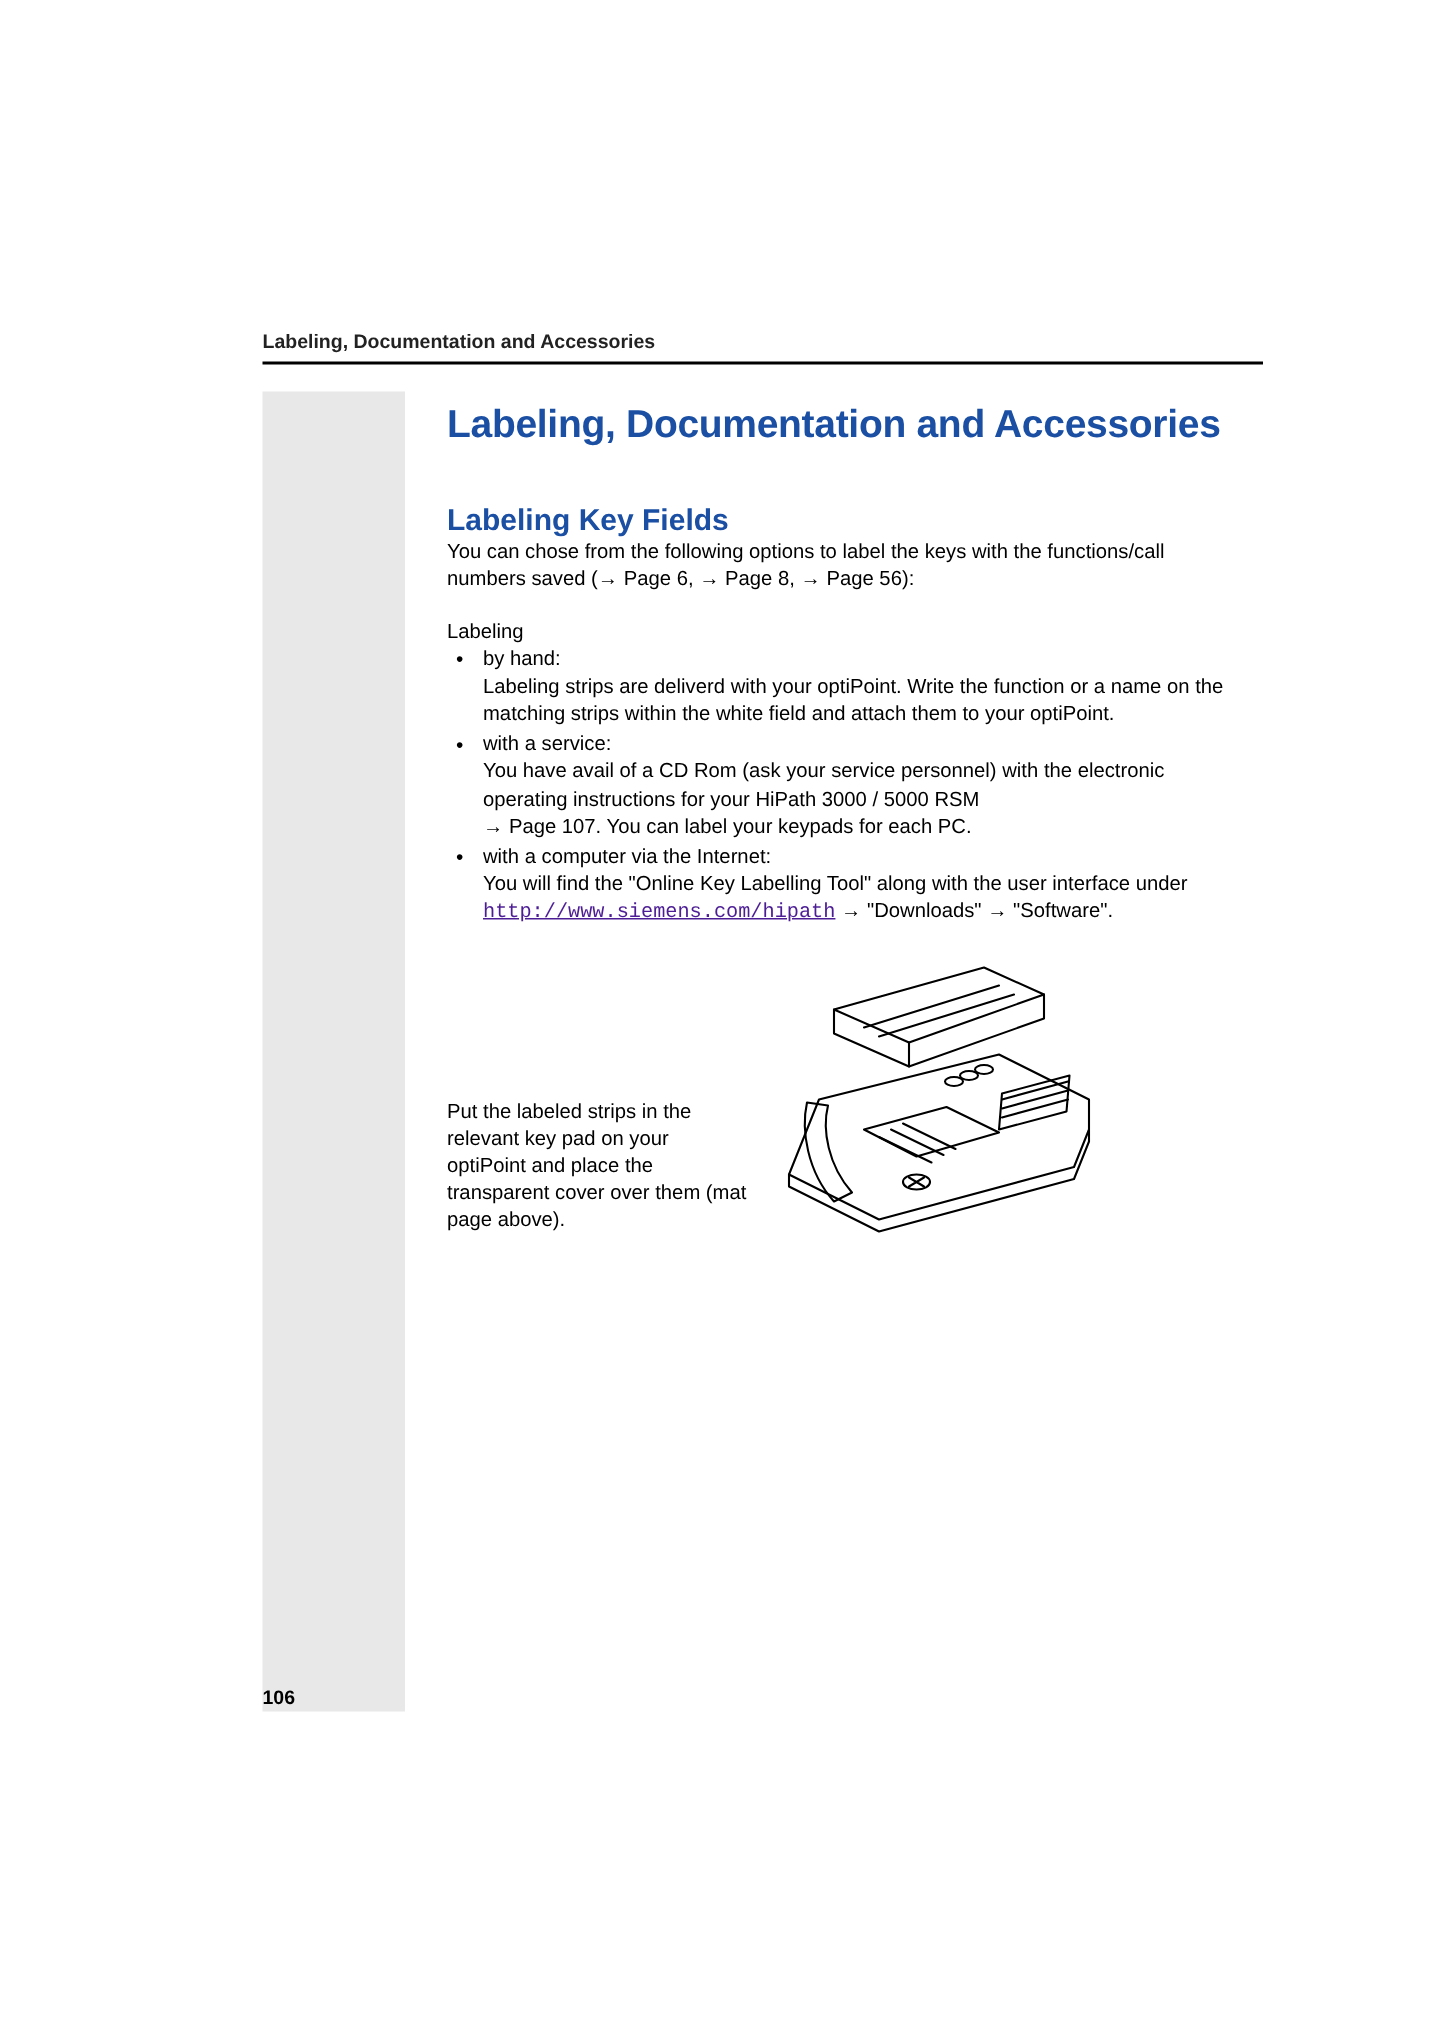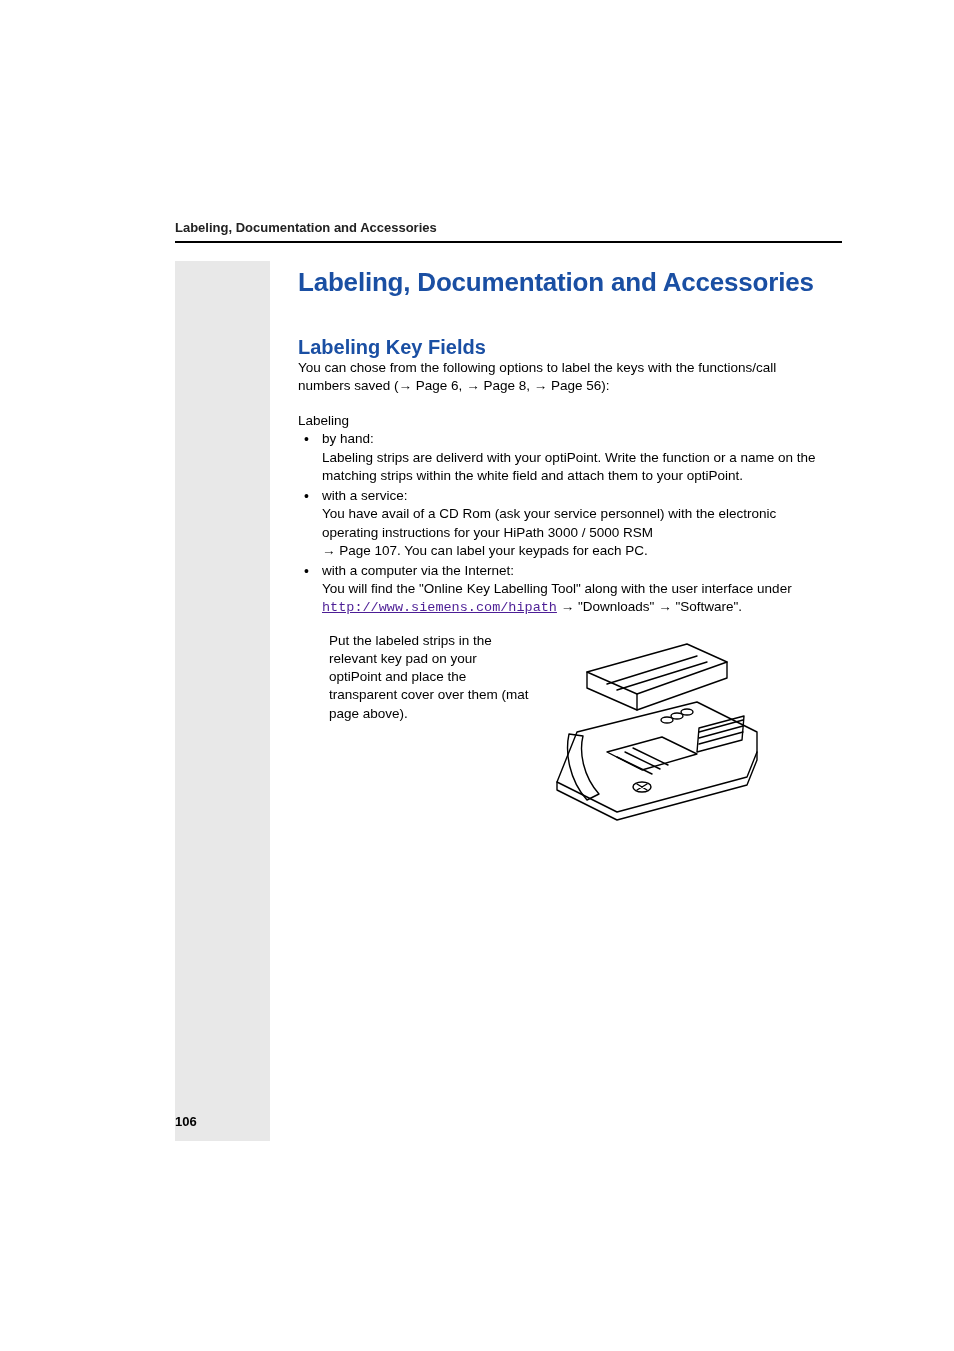--- a/index.html
+++ b/index.html
@@ -87,41 +87,40 @@
     font-family: Arial, sans-serif;
   }
   a.link {
     color: #4c1d95;
     text-decoration: underline;
     font-family: Liberation Mono, monospace;
   }
   .lower-row {
     display: flex;
     gap: 18px;
-    align-items: flex-start;
-    margin-left: 31px;
+    align-items: flex-end;
   }
   .lower-text {
     width: 200px;
     font-size: 13.5px;
     line-height: 1.35;
   }
   .illus {
     flex: 1;
     display: flex;
     justify-content: flex-start;
   }
   .illus svg {
     width: 240px;
     height: 190px;
   }
   .page-number {
     position: absolute;
     left: 175px;
-    bottom: 222px;
+    bottom: 212px;
     font-size: 13px;
     font-weight: bold;
   }
 </style>
 </head>
 <body>
 
 <div class="page">
 
   <div class="running-header">Labeling, Documentation and Accessories</div>

